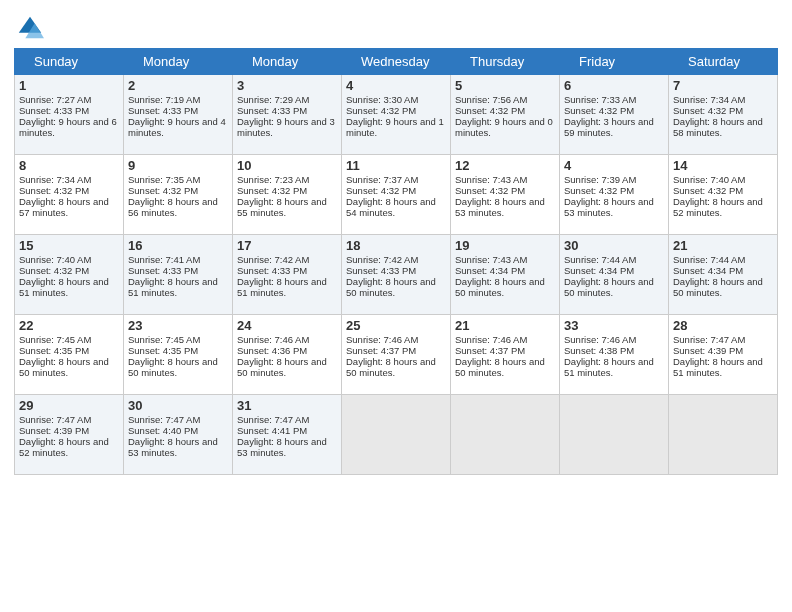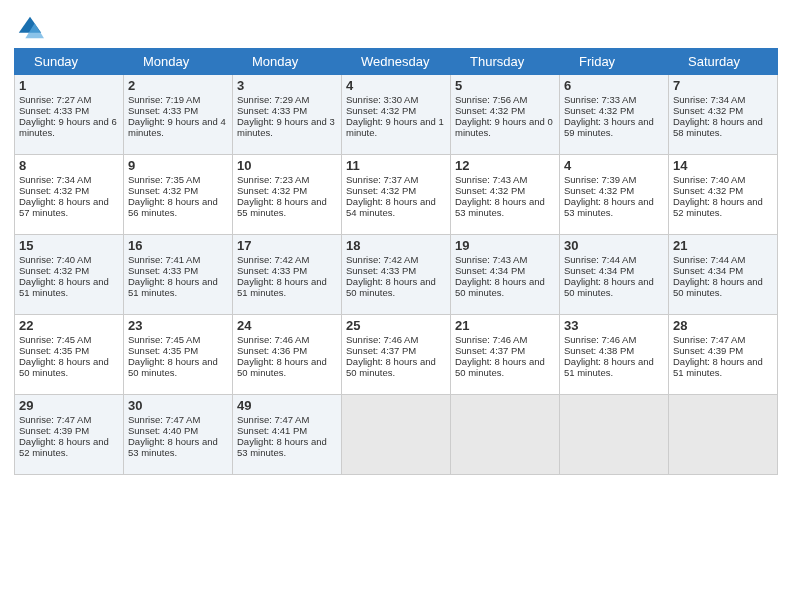--- a/index.html
+++ b/index.html
@@ -164,21 +164,21 @@
           <td><span class="day-num">23</span><span>Sunrise: 7:45 AM</span><br><span>Sunset: 4:35 PM</span><br><span>Daylight: 8 hours and 50 minutes.</span></td>
           <td><span class="day-num">24</span><span>Sunrise: 7:46 AM</span><br><span>Sunset: 4:36 PM</span><br><span>Daylight: 8 hours and 50 minutes.</span></td>
           <td><span class="day-num">25</span><span>Sunrise: 7:46 AM</span><br><span>Sunset: 4:37 PM</span><br><span>Daylight: 8 hours and 50 minutes.</span></td>
           <td><span class="day-num">21</span><span>Sunrise: 7:46 AM</span><br><span>Sunset: 4:37 PM</span><br><span>Daylight: 8 hours and 50 minutes.</span></td>
           <td><span class="day-num">33</span><span>Sunrise: 7:46 AM</span><br><span>Sunset: 4:38 PM</span><br><span>Daylight: 8 hours and 51 minutes.</span></td>
           <td><span class="day-num">28</span><span>Sunrise: 7:47 AM</span><br><span>Sunset: 4:39 PM</span><br><span>Daylight: 8 hours and 51 minutes.</span></td>
         </tr>
         <tr>
           <td><span class="day-num">29</span><span>Sunrise: 7:47 AM</span><br><span>Sunset: 4:39 PM</span><br><span>Daylight: 8 hours and 52 minutes.</span></td>
           <td><span class="day-num">30</span><span>Sunrise: 7:47 AM</span><br><span>Sunset: 4:40 PM</span><br><span>Daylight: 8 hours and 53 minutes.</span></td>
-          <td><span class="day-num">49</span><span>Sunrise: 7:47 AM</span><br><span>Sunset: 4:41 PM</span><br><span>Daylight: 8 hours and 53 minutes.</span></td>
+          <td><span class="day-num">31</span><span>Sunrise: 7:47 AM</span><br><span>Sunset: 4:41 PM</span><br><span>Daylight: 8 hours and 53 minutes.</span></td>
           <td class="empty-cell"></td>
           <td class="empty-cell"></td>
           <td class="empty-cell"></td>
           <td class="empty-cell"></td>
         </tr>
       </tbody>
   </table>
 </div>
 
 </body></html>

